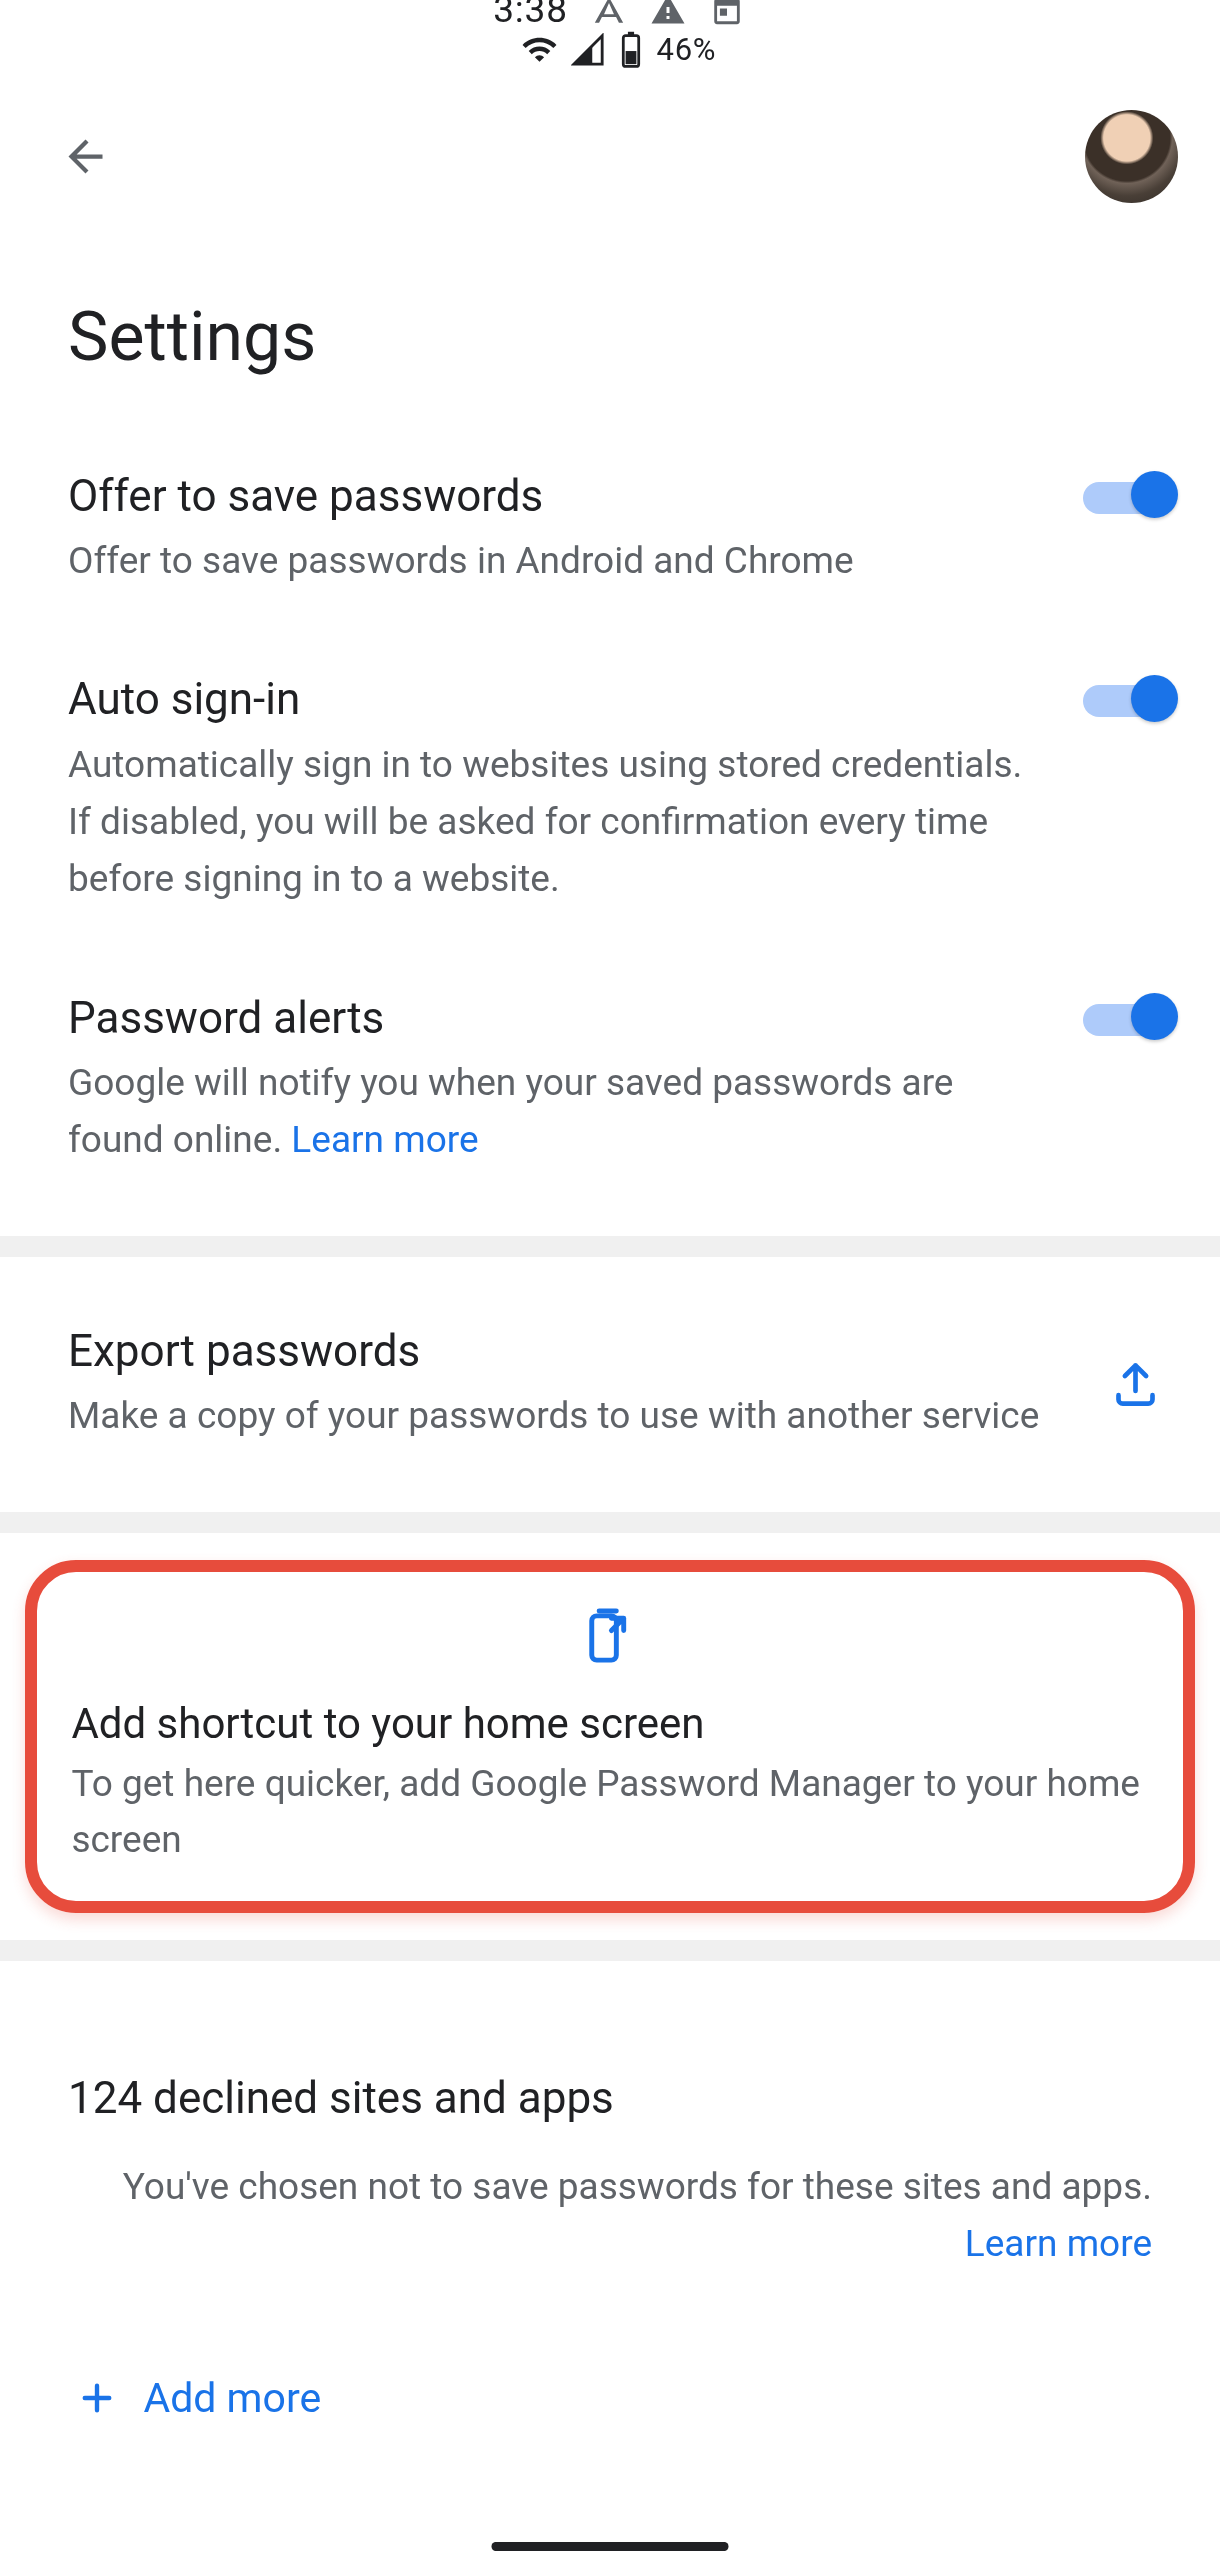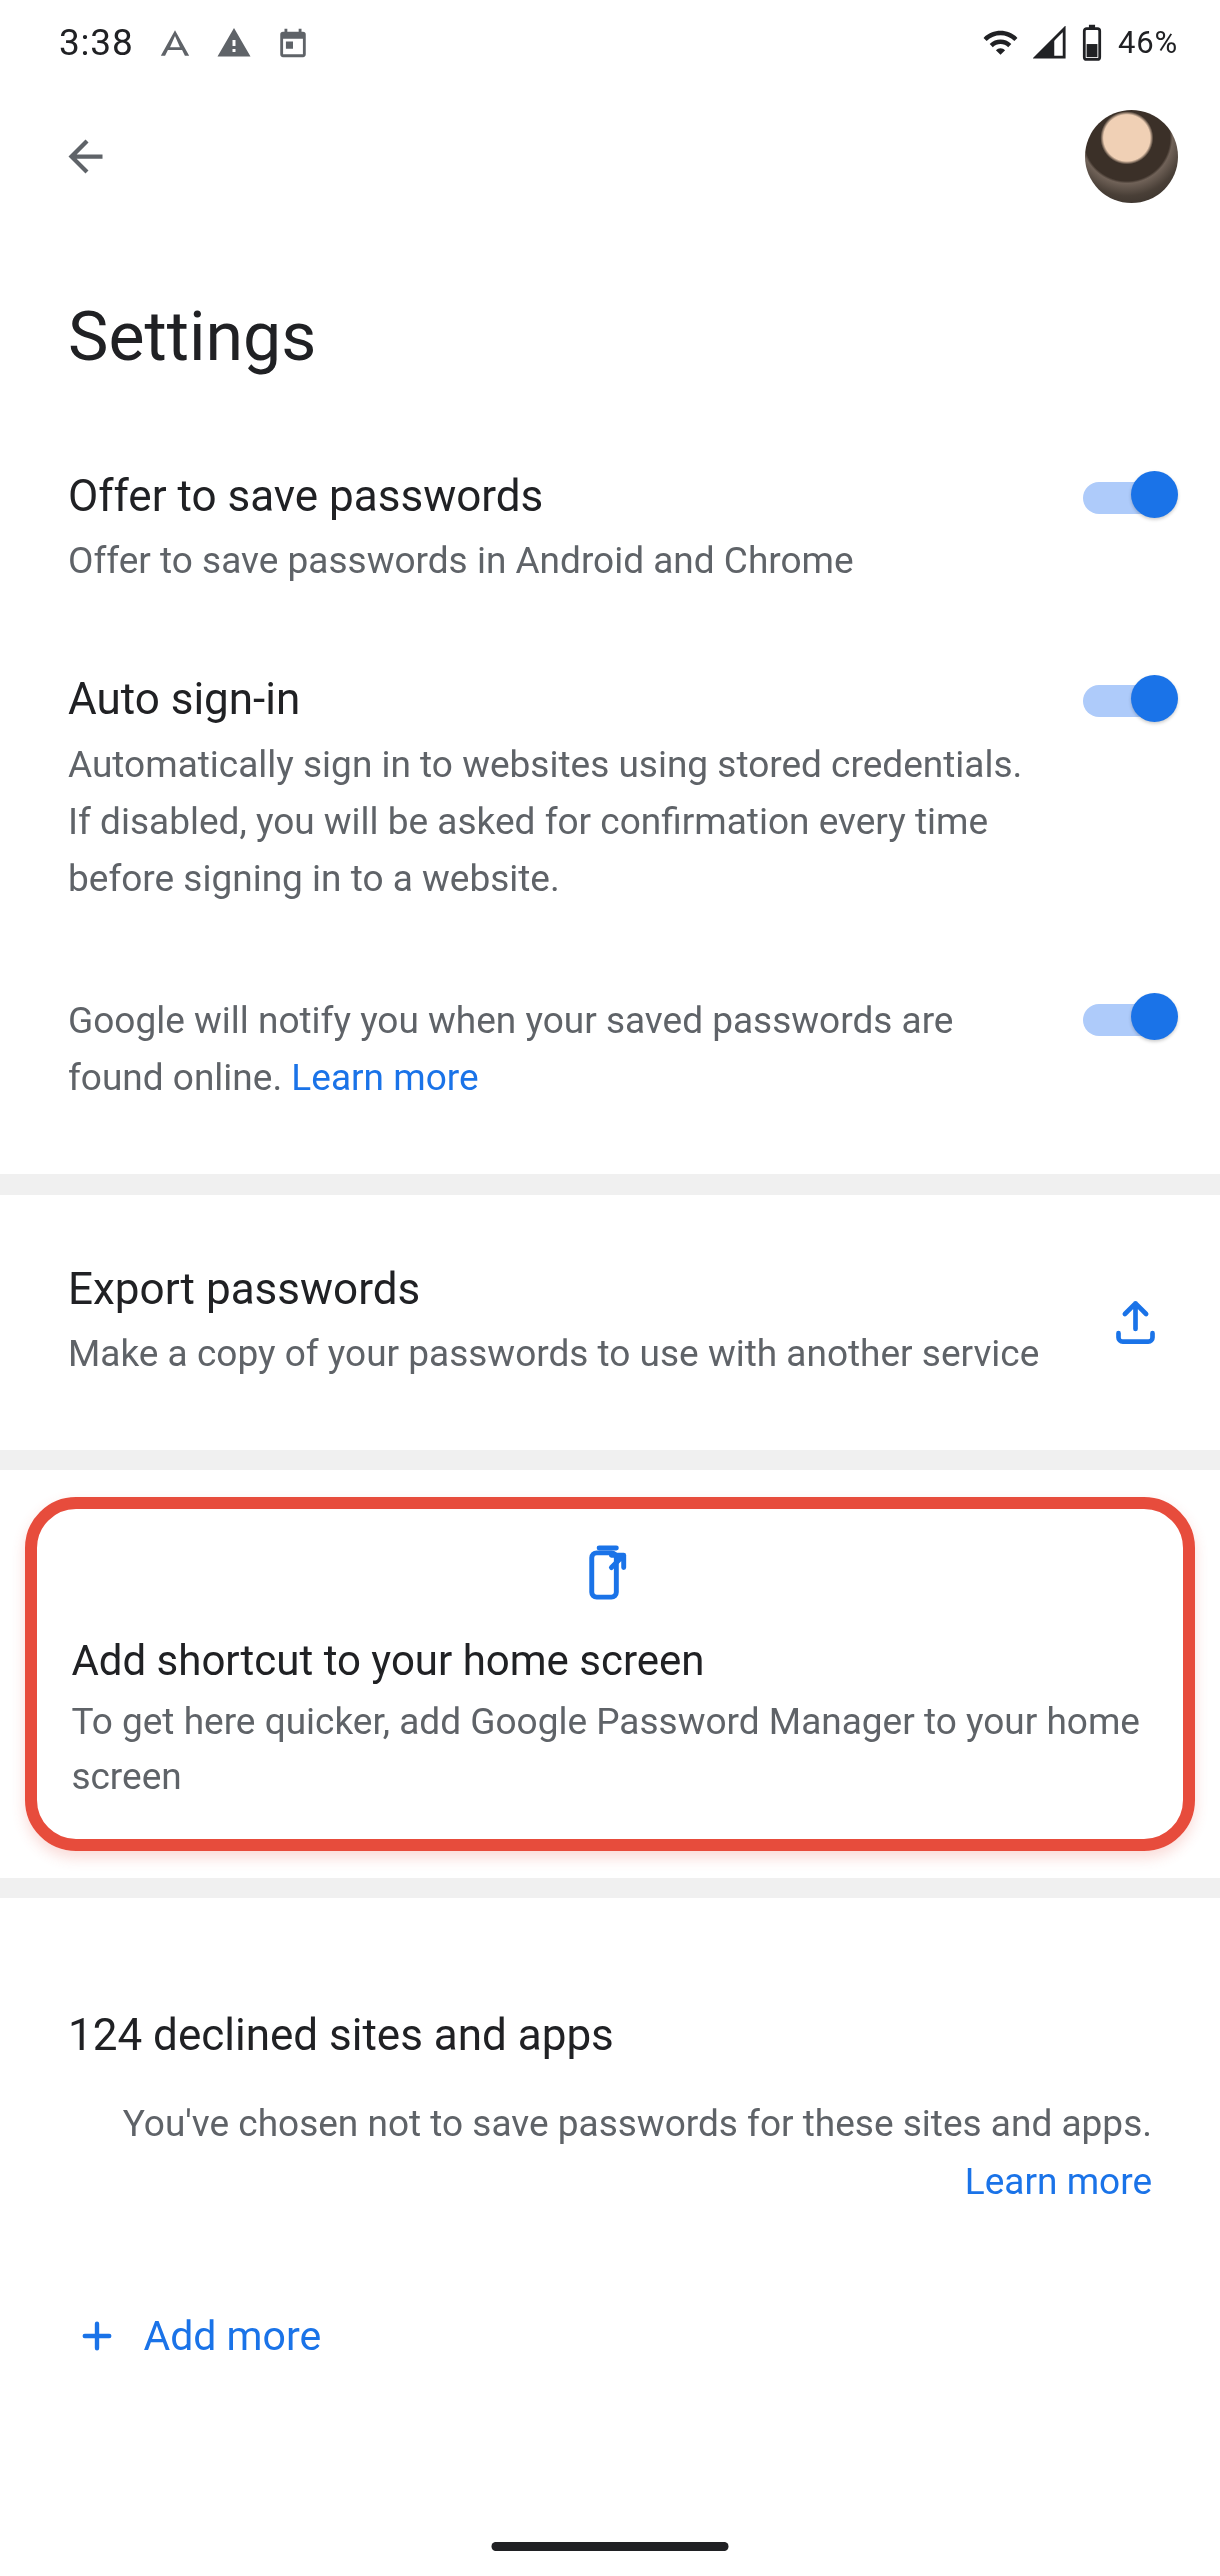--- a/index.html
+++ b/index.html
@@ -1,21 +1,22 @@
 <!DOCTYPE html>
 <html style="font-size:13.6px"><head>
 <meta charset="utf-8">
 <style>
   * { box-sizing: border-box; margin: 0; padding: 0; }
   html, body { width: 1220px; height: 2576px; background: #fff; font-family: 'Roboto', 'Helvetica Neue', Arial, sans-serif; color: #202124; }
   
   .status-bar {
-    display: flex; justify-content: space-between; align-items: center;
+    display: flex; justify-content: flex-end; align-items: center;
     padding: 17px 42px 17px 59px; height: 85px; font-size: 37px; font-weight: 400;
     letter-spacing: 0.8px;
+    flex-direction: column;
   }
   .status-left { display: flex; align-items: center; gap: 24px; }
   .status-right { display: flex; align-items: center; gap: 13.6px; }
   .status-icon { display: inline-flex; align-items: center; }
   
   .header {
     display: flex; justify-content: space-between; align-items: center;
     padding: 25.4px 34px 25.4px 51px;
   }
   .back-btn { width: 68px; height: 68px; display: flex; align-items: center; justify-content: center; cursor: pointer; }
@@ -165,20 +166,21 @@
       <div class="setting-desc">Automatically sign in to websites using stored credentials. If disabled, you will be asked for confirmation every time before signing in to a website.</div>
     </div>
     <div class="toggle">
       <div class="toggle-track"></div>
         <div class="toggle-thumb"></div>
     </div>
   </div>
 
   <div class="setting-row" style="padding-bottom:68px;">
     <div class="setting-text">
+      <div class="setting-title">Password alerts</div>
       <div class="setting-desc">
         <span>Google will notify you when your saved passwords are found online. </span><span class="link">Learn more</span>
       </div>
     </div>
     <div class="toggle">
       <div class="toggle-track"></div>
         <div class="toggle-thumb"></div>
     </div>
   </div>
 </div>

